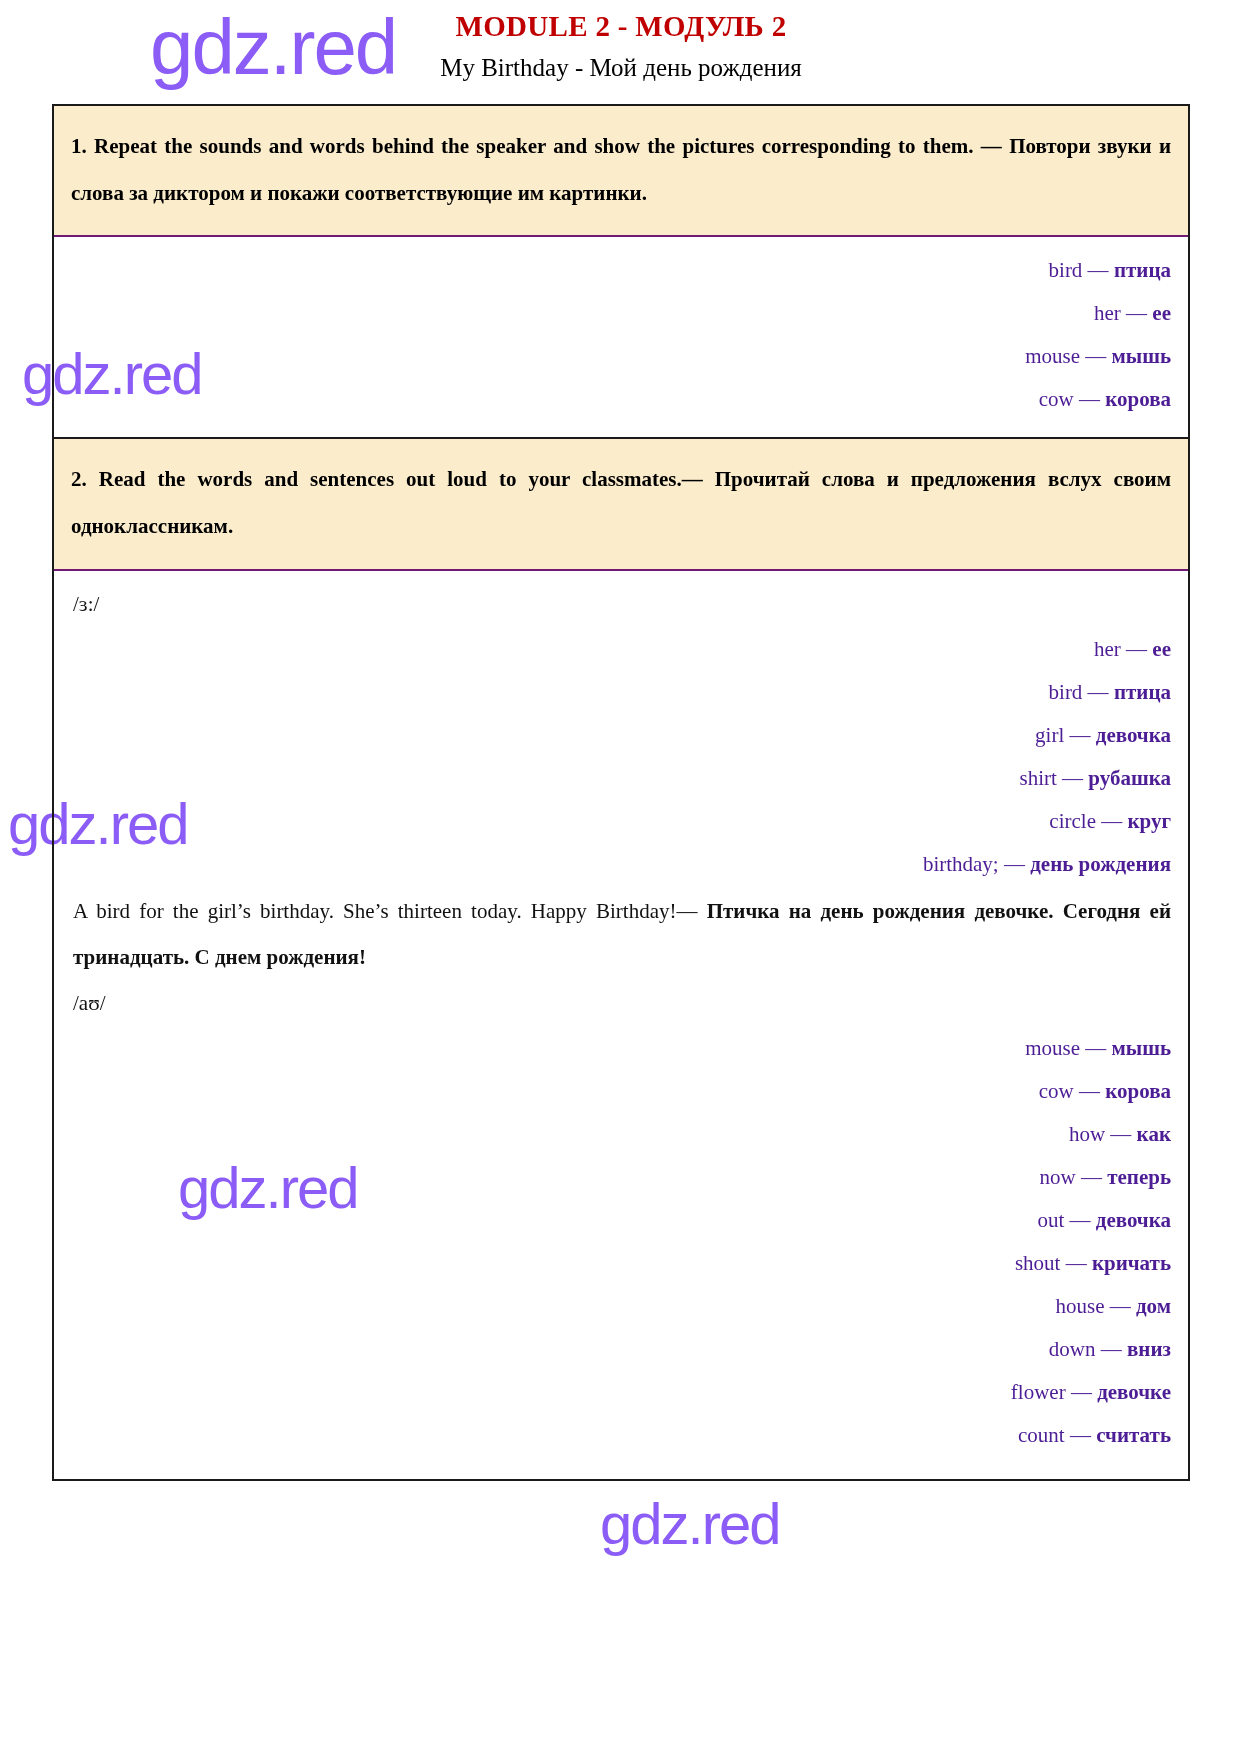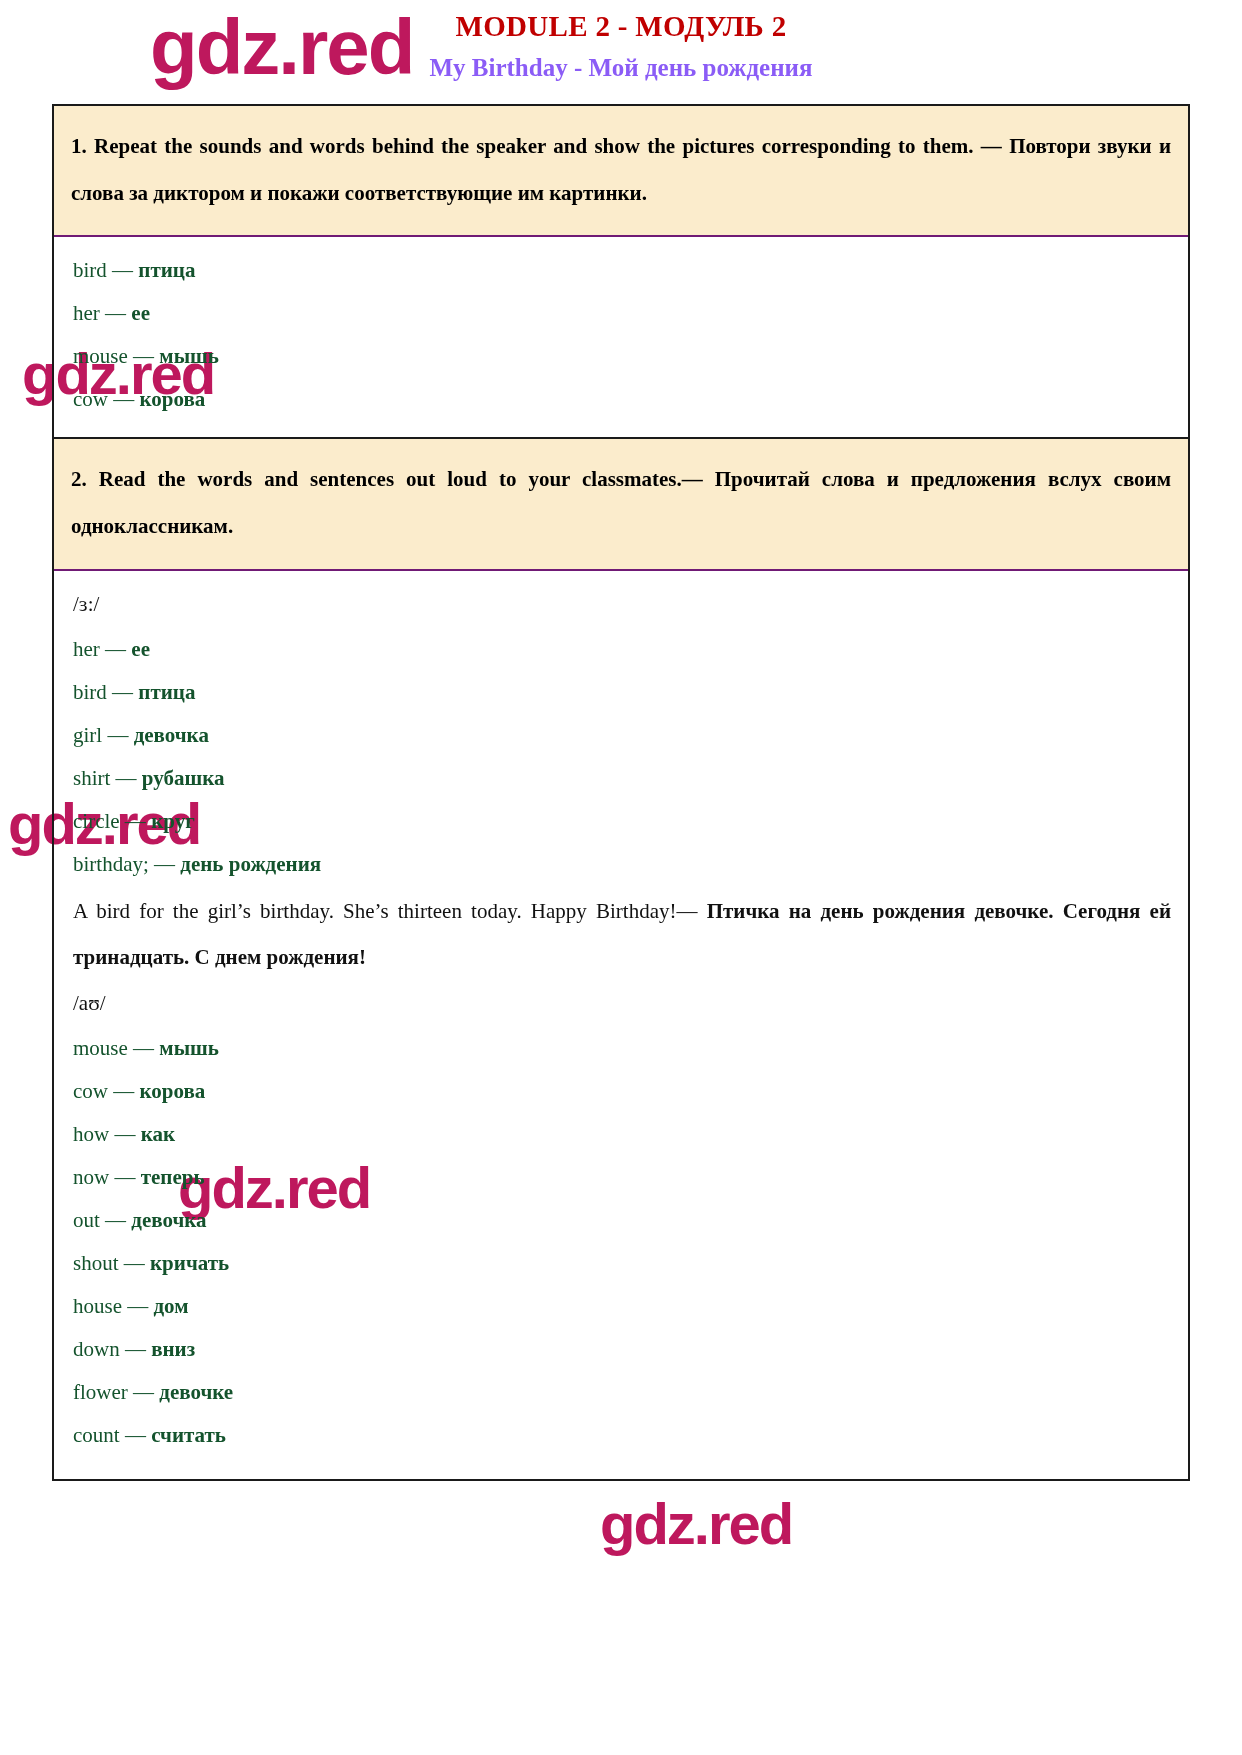--- a/index.html
+++ b/index.html
@@ -11,23 +11,23 @@
     width: 1242px;
     height: 1755px;
     position: relative;
     font-family: "Liberation Serif", "DejaVu Serif", serif;
     overflow: hidden;
   }
 
   
   .wm {
     position: absolute;
-    color: #be185d;
+    color: #8b5cf6;
     font-family: "Liberation Sans", sans-serif;
-    font-weight: 700;
+    font-weight: 400;
     letter-spacing: -2px;
     user-select: none;
     z-index: 0;
     white-space: nowrap;
   }
   .wm-1 { left: 150px;  top: 2px;    font-size: 78px; }
   .wm-2 { left: 22px;   top: 340px;  font-size: 58px; }
   .wm-3 { left: 592px;  top: 492px;  font-size: 58px; }
   .wm-4 { left: 8px;    top: 790px;  font-size: 58px; }
   .wm-5 { left: 178px;  top: 1154px; font-size: 58px; }
@@ -42,22 +42,22 @@
   }
   .heading .line1 {
     color: #c00000;
     font-weight: bold;
     font-size: 29px;
     letter-spacing: 0.3px;
     line-height: 1.25;
     text-align: center;
   }
   .heading .line2 {
-    color: #8b5cf6;
-    font-weight: bold;
+    color: #000000;
+    font-weight: normal;
     font-size: 25px;
     line-height: 1.4;
     padding-top: 6px;
   }
 
   
   .sheet {
     position: relative;
     z-index: 2;
     margin: 19px 52px 0 52px;
@@ -86,22 +86,23 @@
     background: transparent;
     padding: 12px 17px 16px 17px;
     border-bottom: 2px solid #1a1a1a;
   }
   .body.last { border-bottom: none; padding-bottom: 22px; }
 
   .row {
     font-size: 21px;
     line-height: 1.0;
     padding: 11px 0 11px 2px;
-    color: #14532d;
+    color: #4c1d95;
     white-space: nowrap;
+    text-align: right;
   }
   .row .ru { font-weight: bold; }
   .phon {
     font-size: 21px;
     padding: 9px 0 11px 2px;
     color: #111;
   }
   .sentence {
     font-size: 21px;
     line-height: 2.2;

